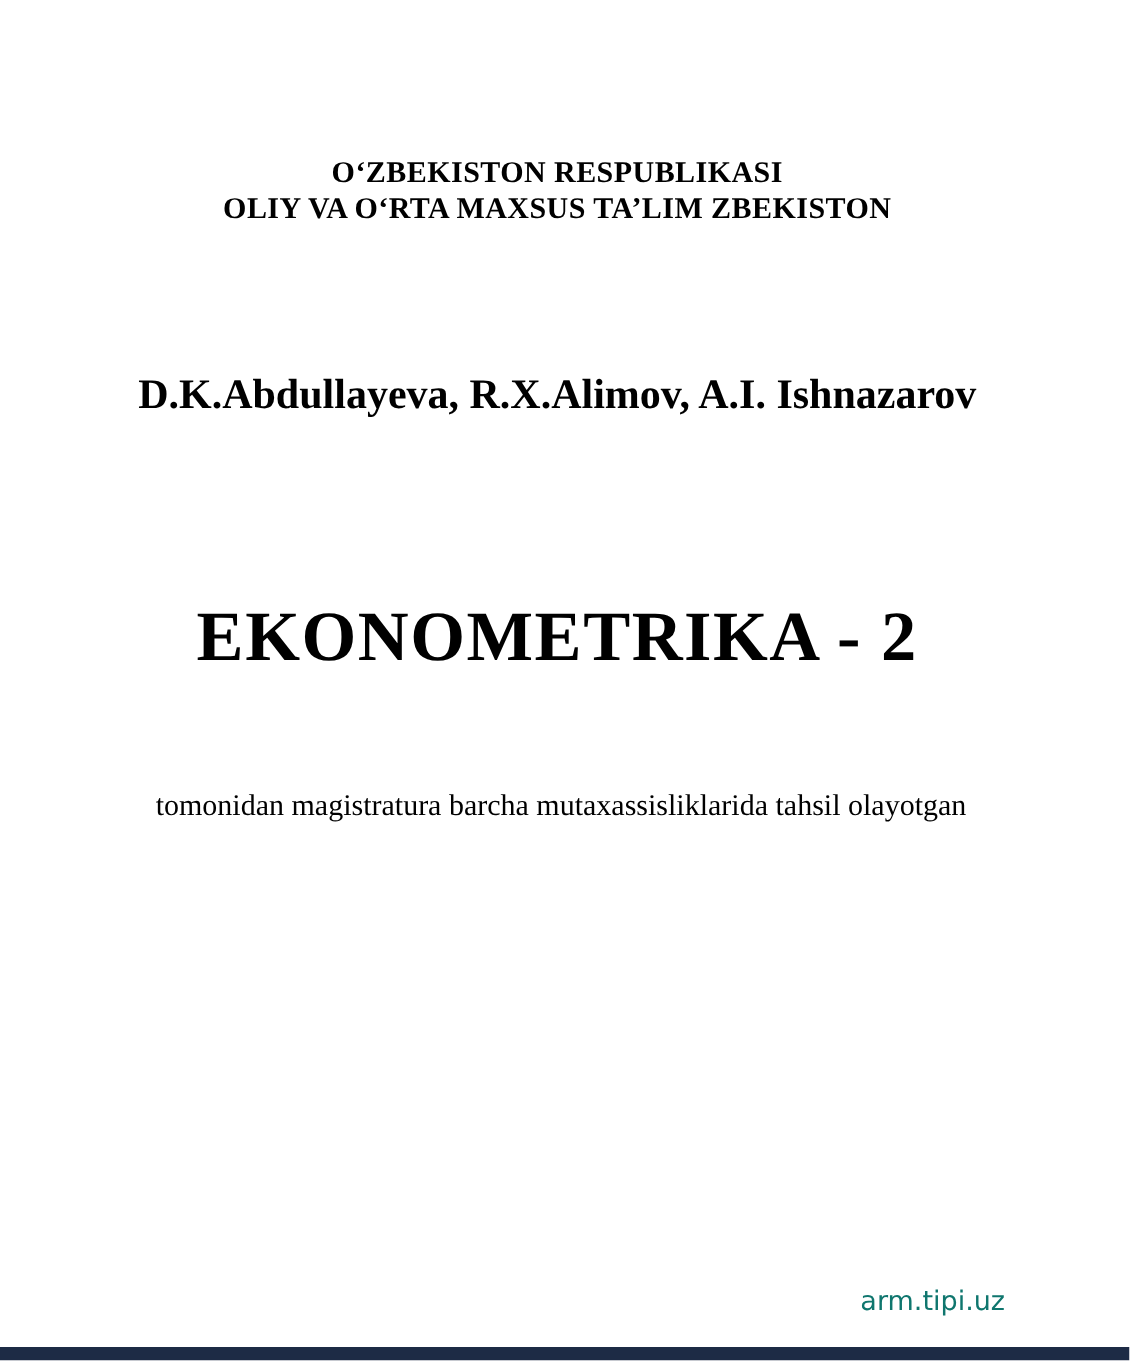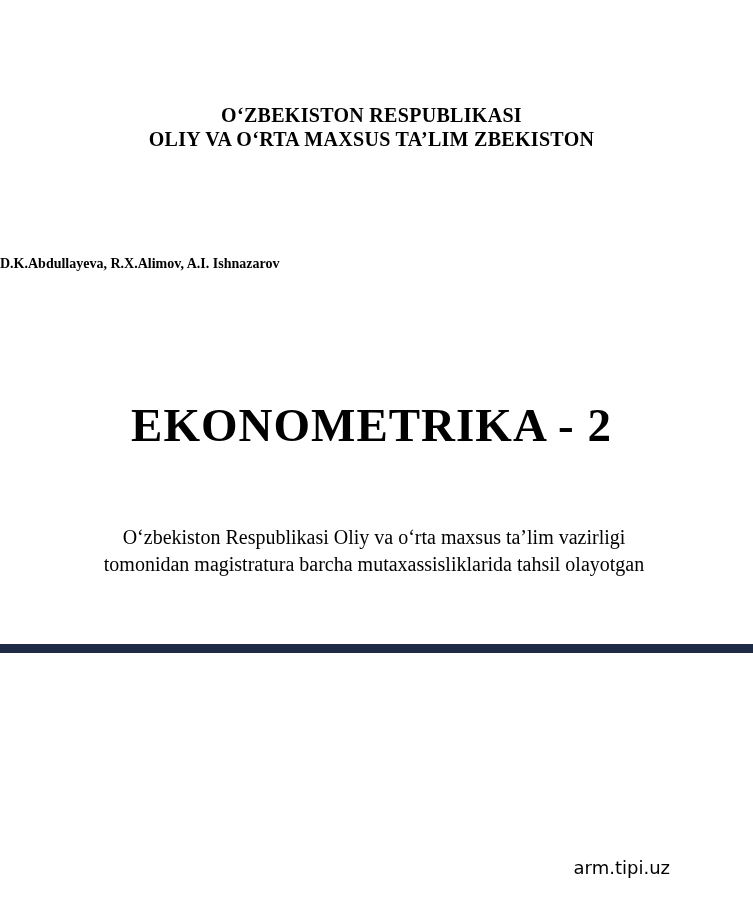--- a/index.html
+++ b/index.html
@@ -6,21 +6,21 @@
     margin: 0;
     padding: 0;
     width: 753px;
     height: 907px;
     background: #ffffff;
     overflow: hidden;
   }
   .page {
     position: relative;
     width: 753px;
-    height: 653px;
+    height: 907px;
     background: #ffffff;
     color: #000000;
     font-family: "Liberation Serif", "DejaVu Serif", serif;
   }
   .ministry-header {
     position: absolute;
     top: 103px;
     left: 0;
     width: 743px;
     text-align: center;
@@ -28,23 +28,23 @@
     font-size: 20px;
     line-height: 24px;
     letter-spacing: 0.3px;
     white-space: nowrap;
   }
   .authors {
     position: absolute;
     top: 250px;
     left: 0;
     width: 743px;
-    text-align: left;
+    text-align: center;
     font-weight: bold;
-    font-size: 14px;
+    font-size: 28px;
     line-height: 28px;
     white-space: nowrap;
   }
   .book-title {
     position: absolute;
     top: 398px;
     left: 0;
     width: 743px;
     margin: 0;
     text-align: center;
@@ -67,21 +67,21 @@
   .recommendation div {
     white-space: nowrap;
   }
   .watermark {
     position: absolute;
     top: 858px;
     right: 83px;
     font-family: "DejaVu Sans", "Liberation Sans", sans-serif;
     font-size: 18px;
     line-height: 20px;
-    color: #000000;
+    color: #0f766e;
     white-space: nowrap;
   }
   .bottom-bar {
     position: absolute;
     left: 0;
     bottom: 0;
     width: 100%;
     height: 9px;
   }
 </style>
@@ -93,21 +93,20 @@
   <div class="ministry-header">
     <div>O‘ZBEKISTON RESPUBLIKASI</div>
     <div>OLIY VA O‘RTA MAXSUS TA’LIM ZBEKISTON</div>
   </div>
 
   <div class="authors">D.K.Abdullayeva, R.X.Alimov, A.I. Ishnazarov</div>
 
   <h1 class="book-title">EKONOMETRIKA - 2</h1>
 
   <div class="recommendation">
-    <div>O‘zbekiston Respublikasi Oliy va o‘rta maxsus ta’lim vazirligi</div>
     <div>tomonidan magistratura barcha mutaxassisliklarida tahsil olayotgan</div>
   </div>
 
   <div class="watermark">arm.tipi.uz</div>
 
   <div class="bottom-bar" style="background: rgb(29, 43, 69);"></div>
 
 </div>
 
 </body></html>

